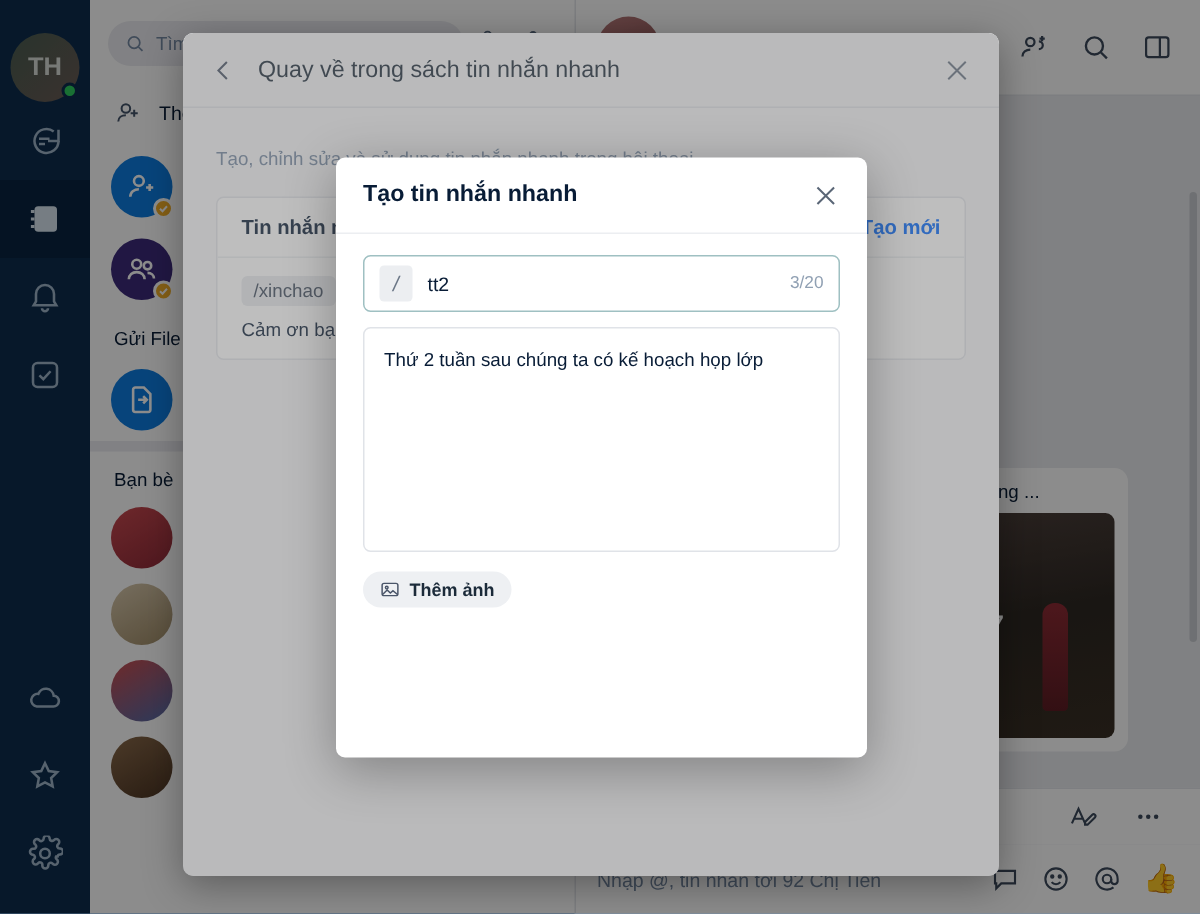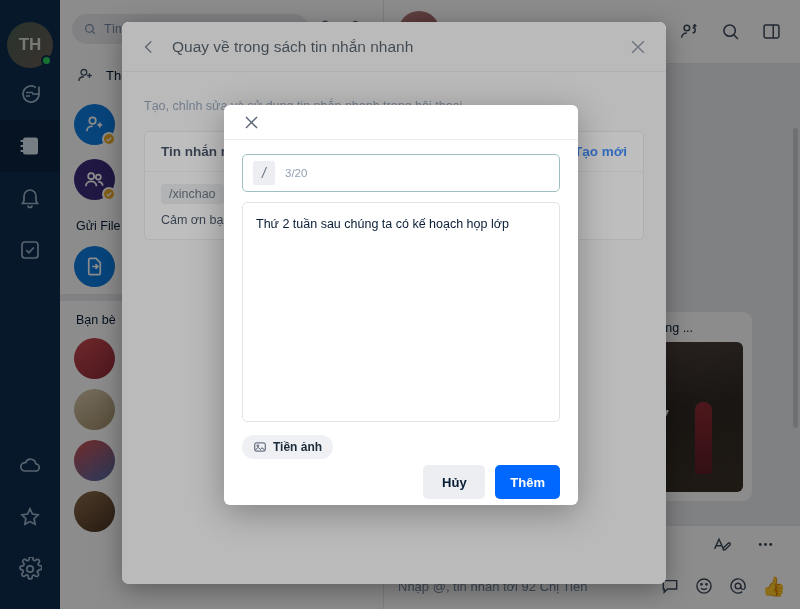--- a/index.html
+++ b/index.html
@@ -212,21 +212,21 @@
   }
   .kw-slash {
     width: 22px; height: 24px; background: #eceef1; border-radius: 3px;
     display: flex; align-items: center; justify-content: center;
     font-size: 14px; color: #6a7686; font-style: italic;
   }
   .kw-val { flex: 1; font-size: 13px; color: #081c36; }
   .kw-count { font-size: 11.5px; color: #90a0b3; }
 
   .msg-field {
-    margin-top: 10px; height: 220px; border: 1px solid #e0e3e8;
+    margin-top: 10px; height: 150px; border: 1px solid #e0e3e8;
     border-radius: 5px; padding: 12px 13px;
     font-size: 12.5px; color: #081c36; line-height: 1.45;
     background: #fff;
   }
 
   .img-chip {
     margin-top: 13px; align-self: flex-start;
     display: inline-flex; align-items: center; gap: 6px;
     background: #eef0f3; border-radius: 13px; padding: 5px 11px;
     font-size: 12px; font-weight: bold; color: #1c2b3a;
@@ -506,44 +506,42 @@
           <div class="qm-text">Cảm ơn bạn đã liên hệ</div>
         </div>
       </div>
     </div>
 
     <div class="outer-veil"></div>
   </div>
 
   <div class="modal">
     <div class="m-head">
+      <span class="m-title">Tạo tin nhắn nhanh</span>
       <span class="m-close">
         <svg viewBox="0 0 24 24" fill="none" stroke="currentColor" stroke-width="1.7">
           <path d="M5 5l14 14M19 5L5 19"></path>
         </svg>
       </span>
     </div>
 
     <div class="m-body">
       <div class="kw-field">
         <span class="kw-slash">/</span>
+        <span class="kw-val">tt2</span>
         <span class="kw-count">3/20</span>
       </div>
 
       <div class="msg-field">Thứ 2 tuần sau chúng ta có kế hoạch họp lớp</div>
 
       <div class="img-chip">
         <svg viewBox="0 0 24 24" fill="none" stroke="currentColor" stroke-width="1.7">
           <rect x="3" y="5" width="18" height="14" rx="2.2"></rect>
           <circle cx="8.3" cy="9.8" r="1.5"></circle>
           <path d="M3.8 17.5l5-5 3.6 3.6 3-2.8 4.8 4.2"></path>
         </svg>
-        <span>Tiền ảnh</span>
-      </div>
-    </div>
-
-    <div class="m-foot">
-      <button class="btn btn-sec">Hủy</button>
-      <button class="btn btn-pri">Thêm</button>
-    </div>
+        <span>Thêm ảnh</span>
+      </div>
+    </div>
+
   </div>
 
 </div>
 
 </body></html>

